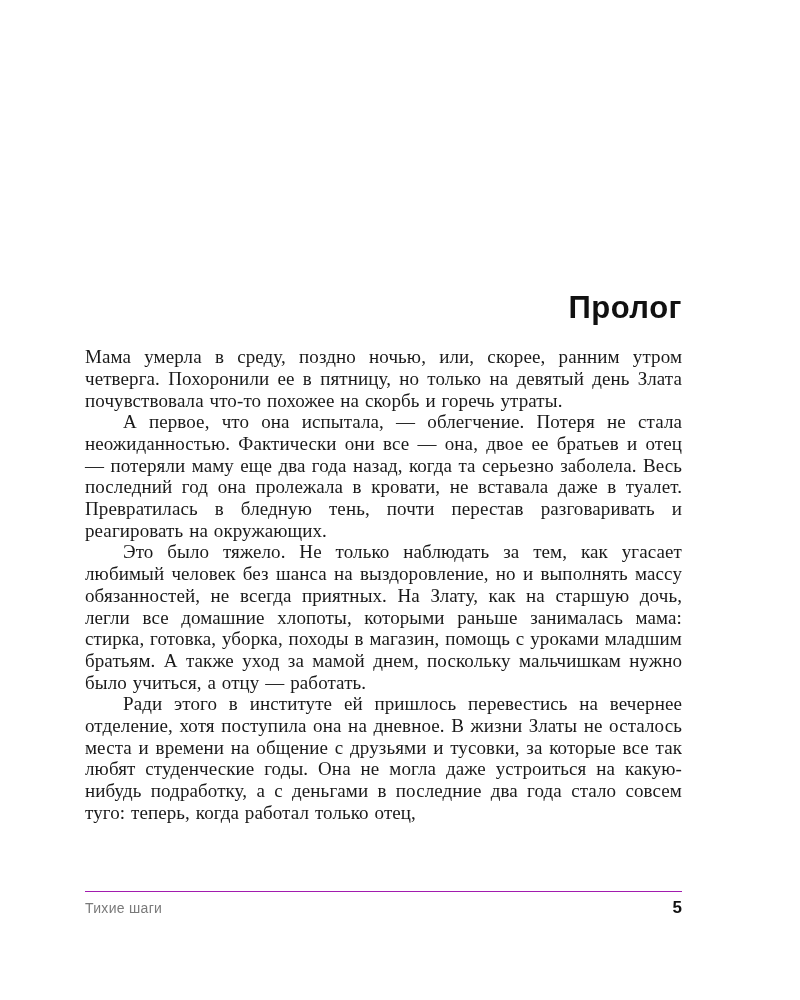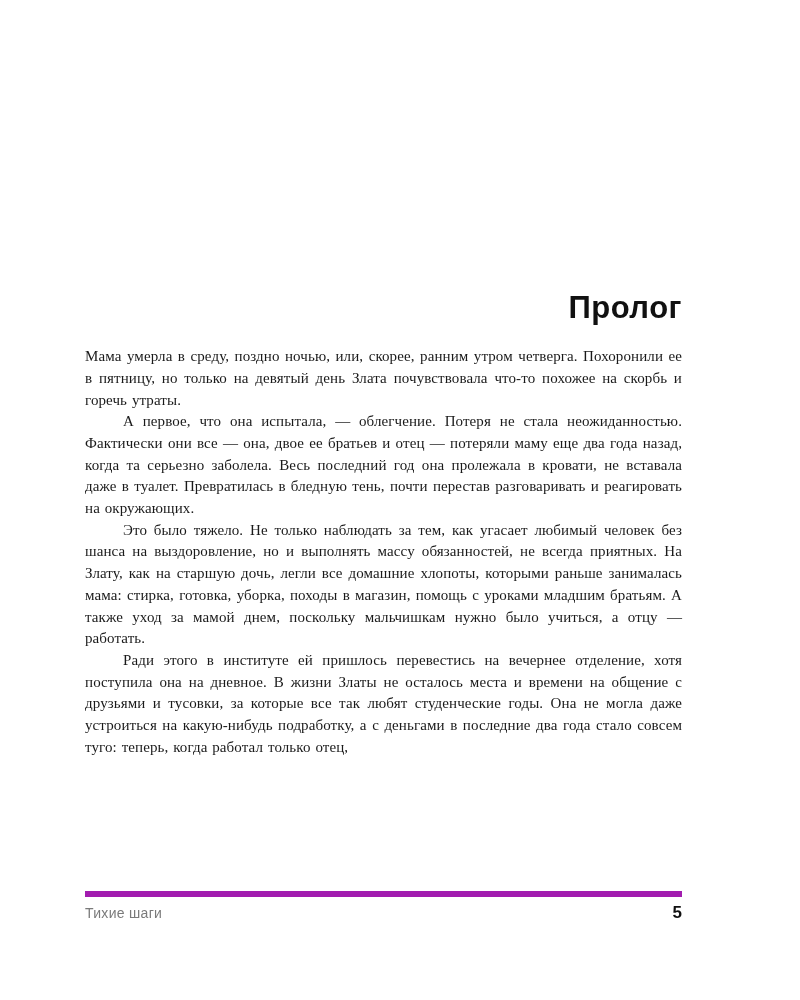--- a/index.html
+++ b/index.html
@@ -29,41 +29,41 @@
     text-align: right;
     font-family: "Liberation Sans", sans-serif;
     font-weight: 700;
     font-size: 31px;
     letter-spacing: 0.5px;
     color: #111111;
     line-height: 1.1;
   }
   .body-text {
     margin-top: 21px;
-    font-size: 15px;
+    font-size: 19px;
     line-height: 21.7px;
     text-align: justify;
     text-justify: inter-word;
     letter-spacing: 0.1px;
     word-spacing: 1px;
   }
   .body-text p {
     margin: 0;
     padding: 0;
     text-indent: 38px;
   }
   .body-text p.first {
     text-indent: 0;
   }
   .footer {
     position: absolute;
     left: 85px;
     width: 597px;
     top: 891px;
-    border-top: 6px solid #a21caf;
+    border-top: 1px solid #a21caf;
     padding-top: 6px;
     display: flex;
     justify-content: space-between;
     align-items: baseline;
   }
   .footer-title {
     font-family: "Liberation Sans", sans-serif;
     font-size: 14px;
     color: #7a7a7a;
     letter-spacing: 0.3px;

